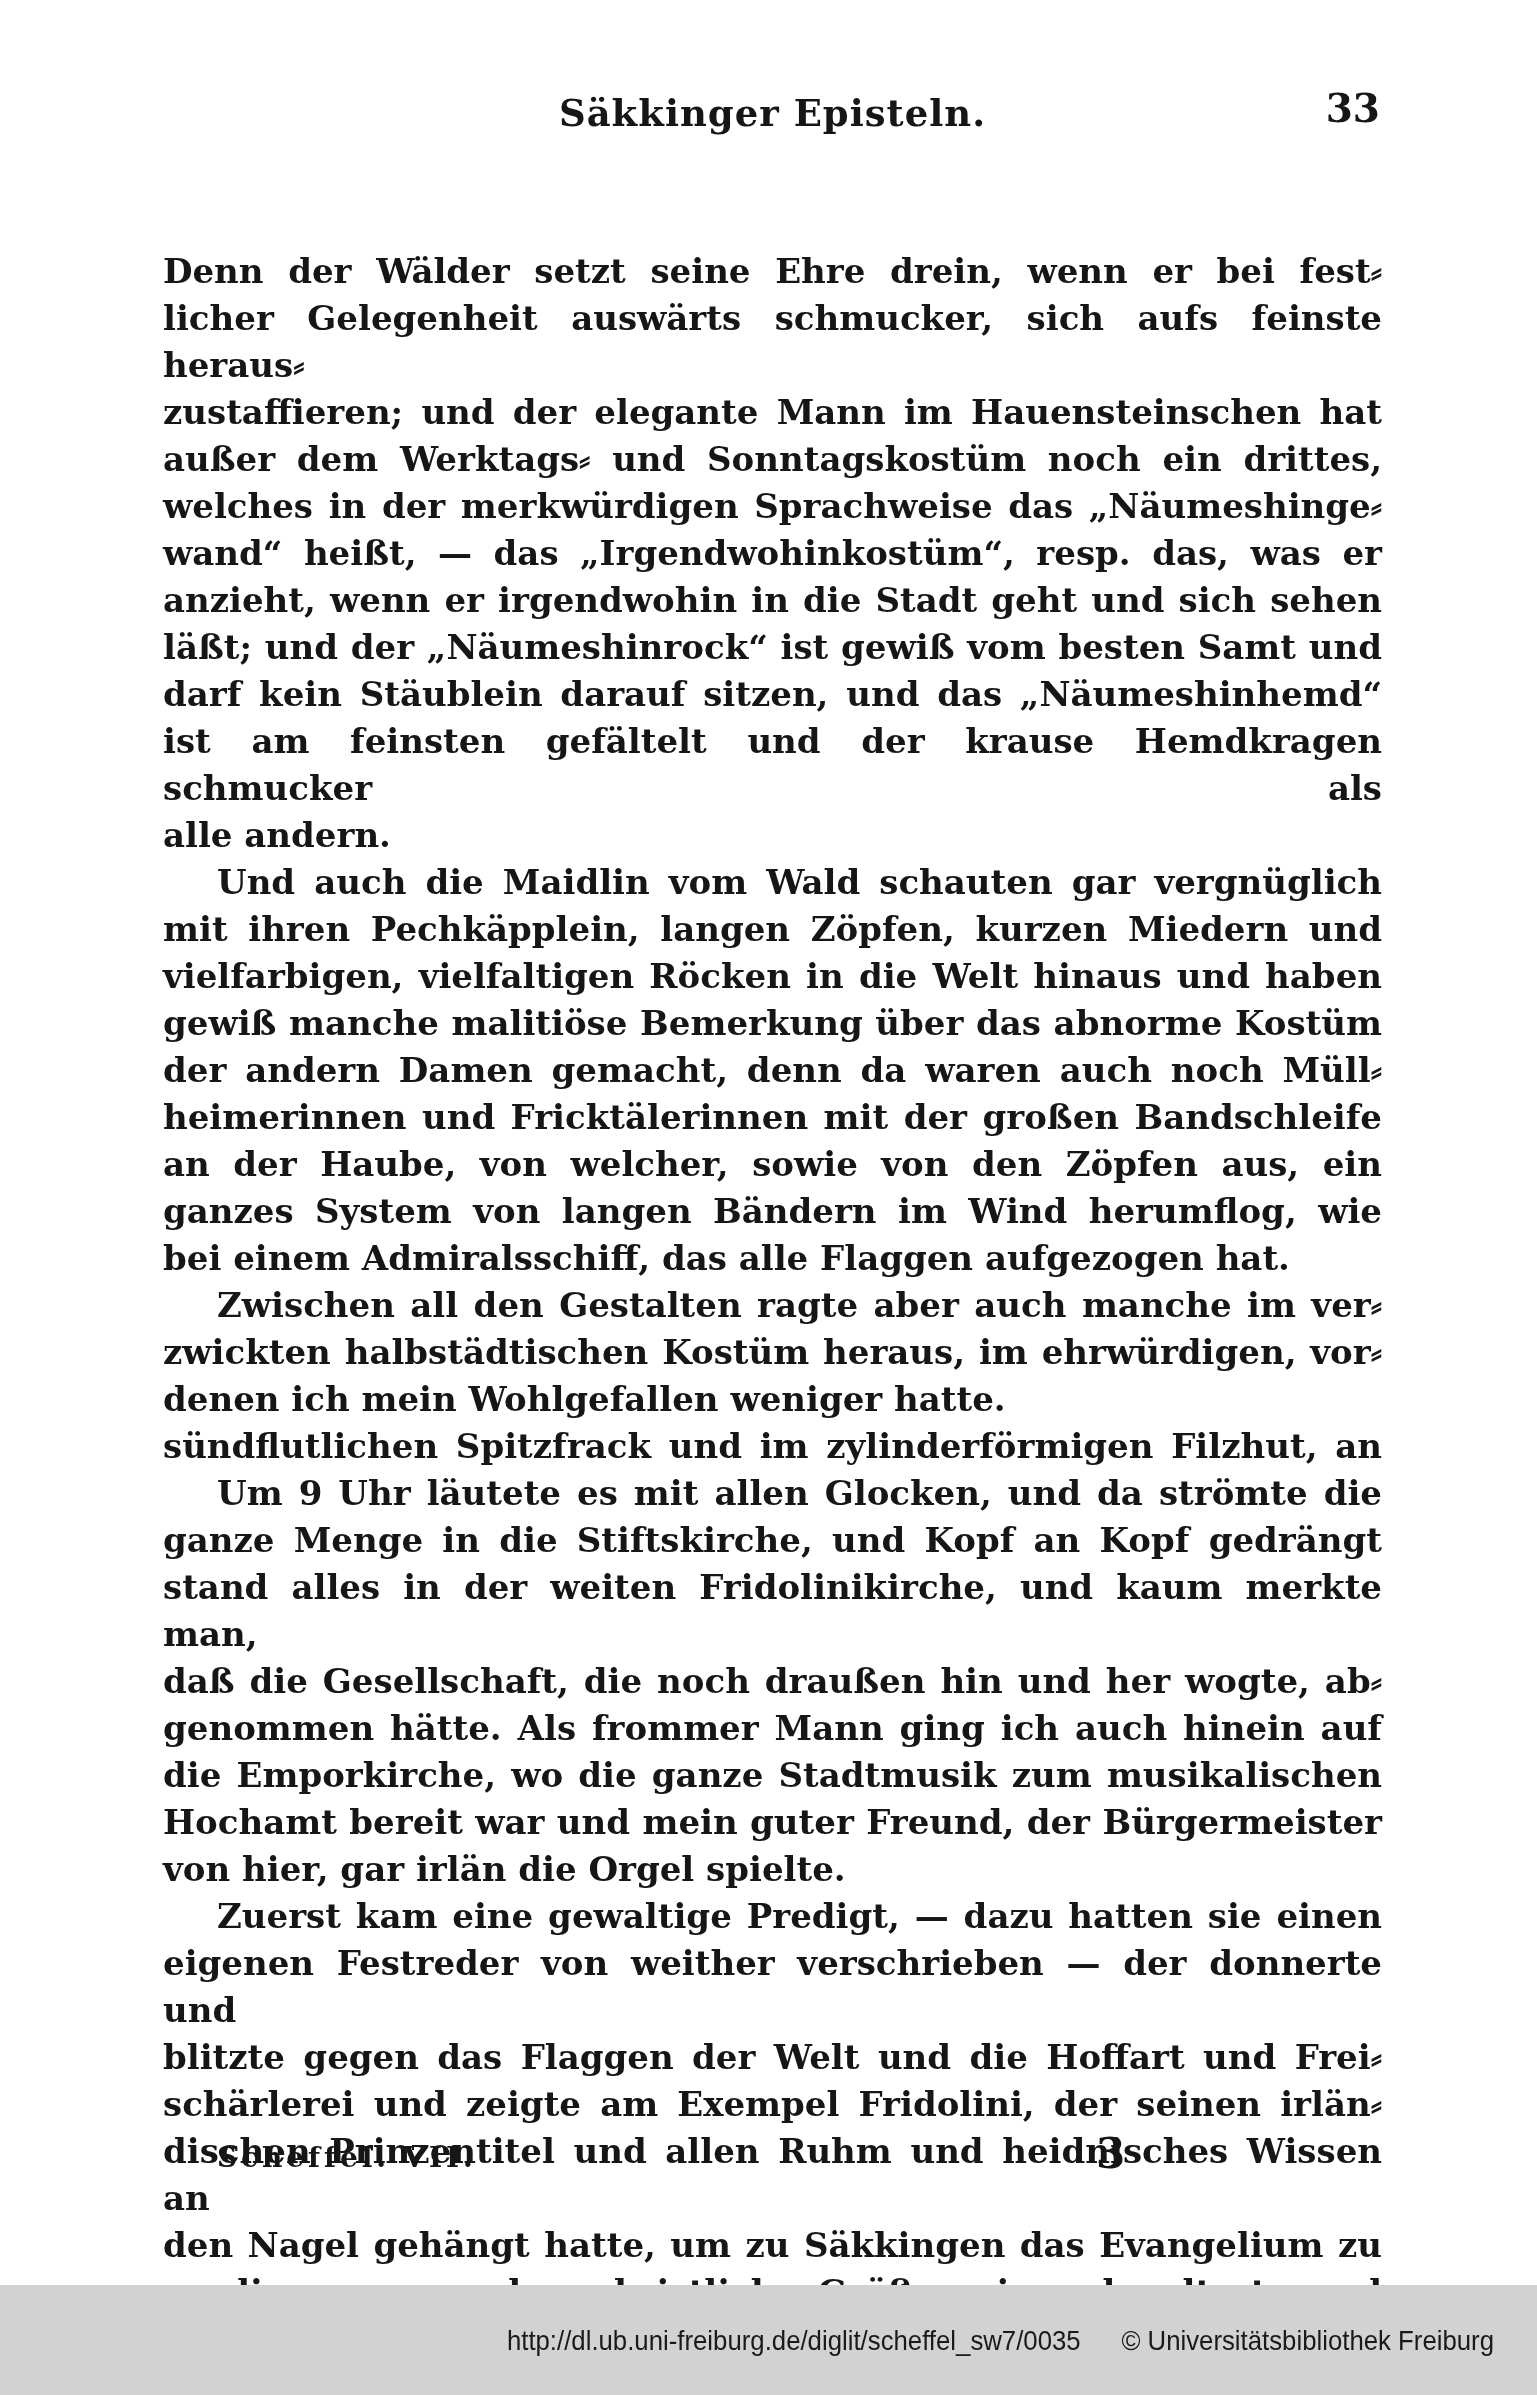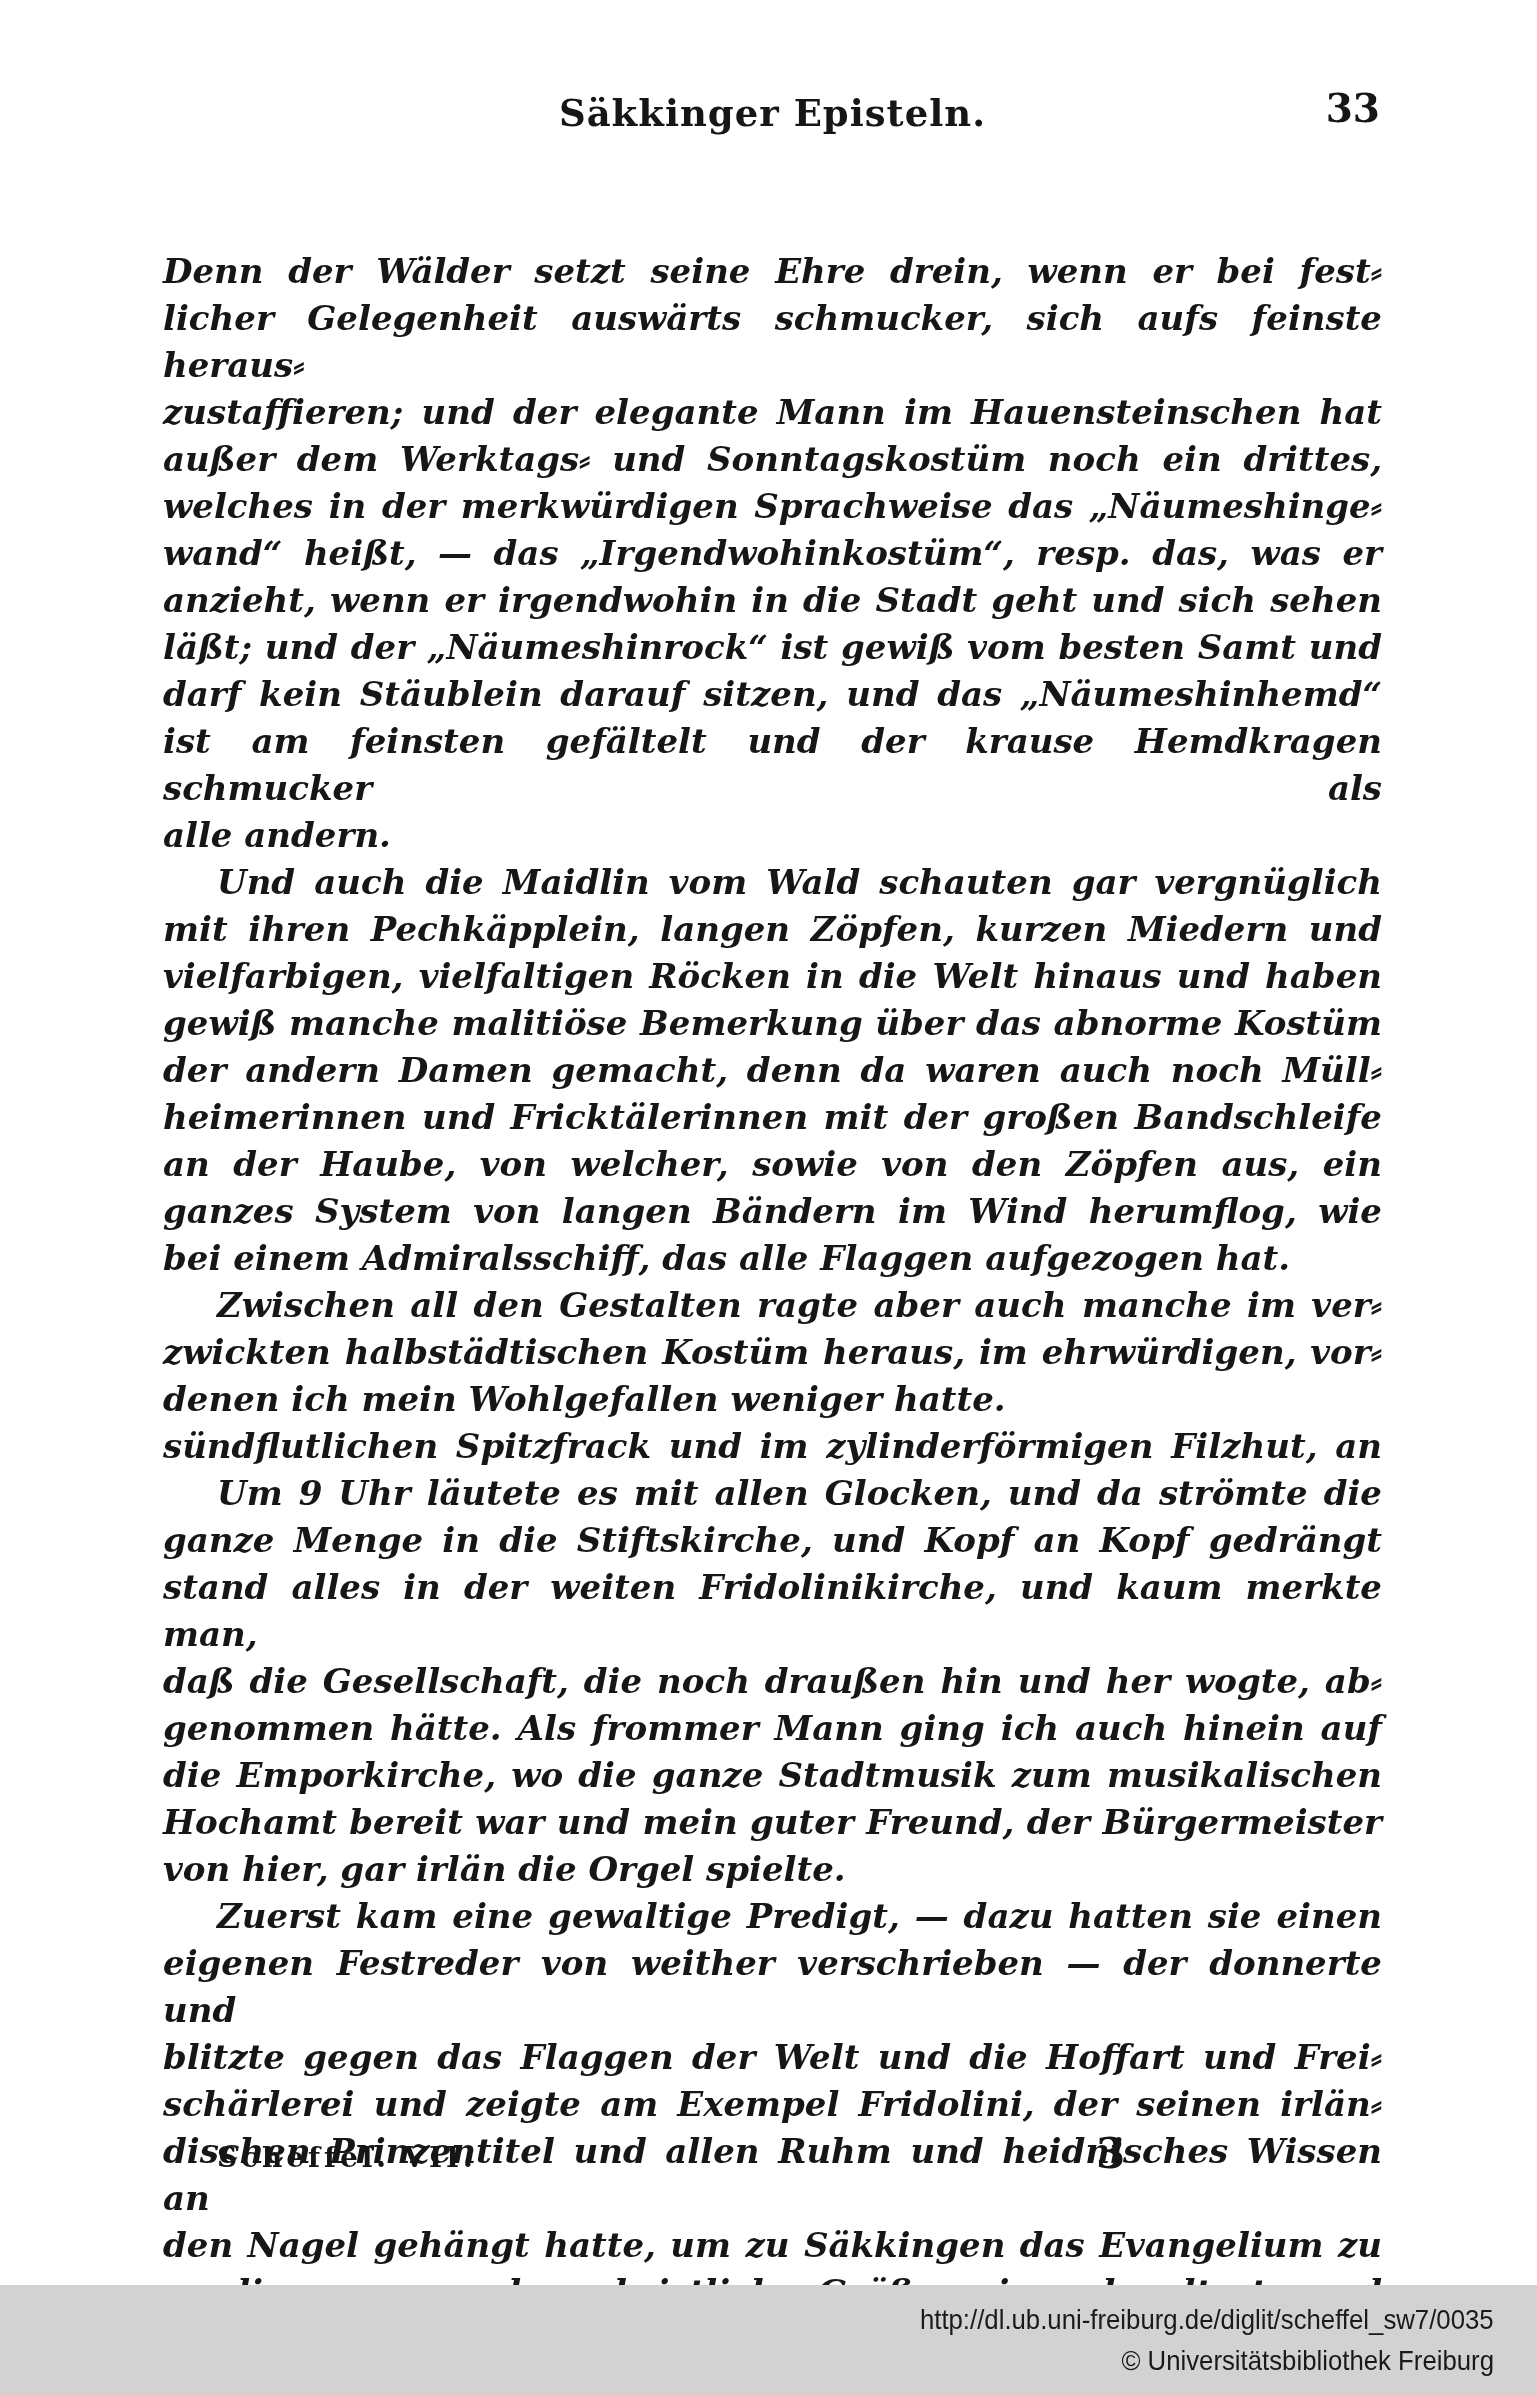--- a/index.html
+++ b/index.html
@@ -9,41 +9,41 @@
     margin:0 auto;
   }
   .header-title{
     position:absolute;top:91px;left:163px;width:1219px;text-align:center;
     font-size:37px;font-weight:bold;letter-spacing:1px;
   }
   .page-number{
     position:absolute;top:85px;left:1273px;width:107px;text-align:right;
     font-size:39px;font-weight:bold;
   }
-  .body-text{position:absolute;top:248px;left:163px;width:1219px;font-style:italic;}
+  .body-text{position:absolute;top:248px;left:163px;width:1219px;}
   .line{
     font-size:34px;line-height:47px;font-weight:bold;
     text-align:justify;text-align-last:justify;
     font-family:"DejaVu Serif","DejaVu Sans",serif;
   }
   .line.end{text-align-last:left;}
   .line.indent{text-indent:54px;}
   .footer{position:absolute;top:2129px;left:163px;width:1219px;height:54px;}
   .signature{
     position:absolute;left:54px;top:11.6px;font-size:28px;font-weight:bold;
     letter-spacing:3.9px;
   }
   .sheet-number{position:absolute;left:933px;top:0;font-size:42px;font-weight:bold;}
   .status-bar{
     position:absolute;left:0;top:2285px;width:1537px;height:111px;
     background:#d2d2d2;
   }
   .status-text{
     position:absolute;right:43px;top:0;height:111px;
-    display:flex;flex-direction:column;justify-content:center;align-items:flex-end;
+    display:flex;flex-direction:row;justify-content:center;align-items:center;
     gap:8.7px;font-family:"Liberation Sans",sans-serif;font-size:28px;color:#1a1a1a;
   }
   .status-url,.status-copyright{
     transform:scaleX(0.92);transform-origin:100% 50%;white-space:nowrap;
   }
 </style>
 </head>
 <body>
 
 <div class="page">

